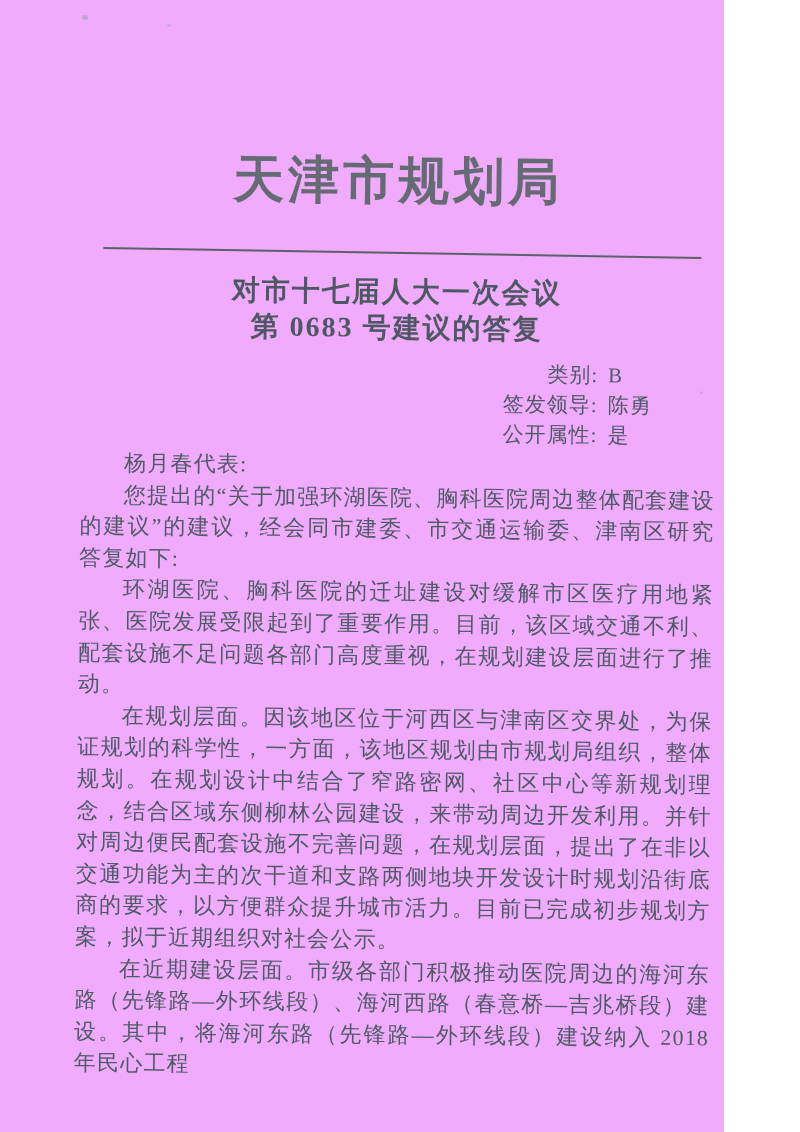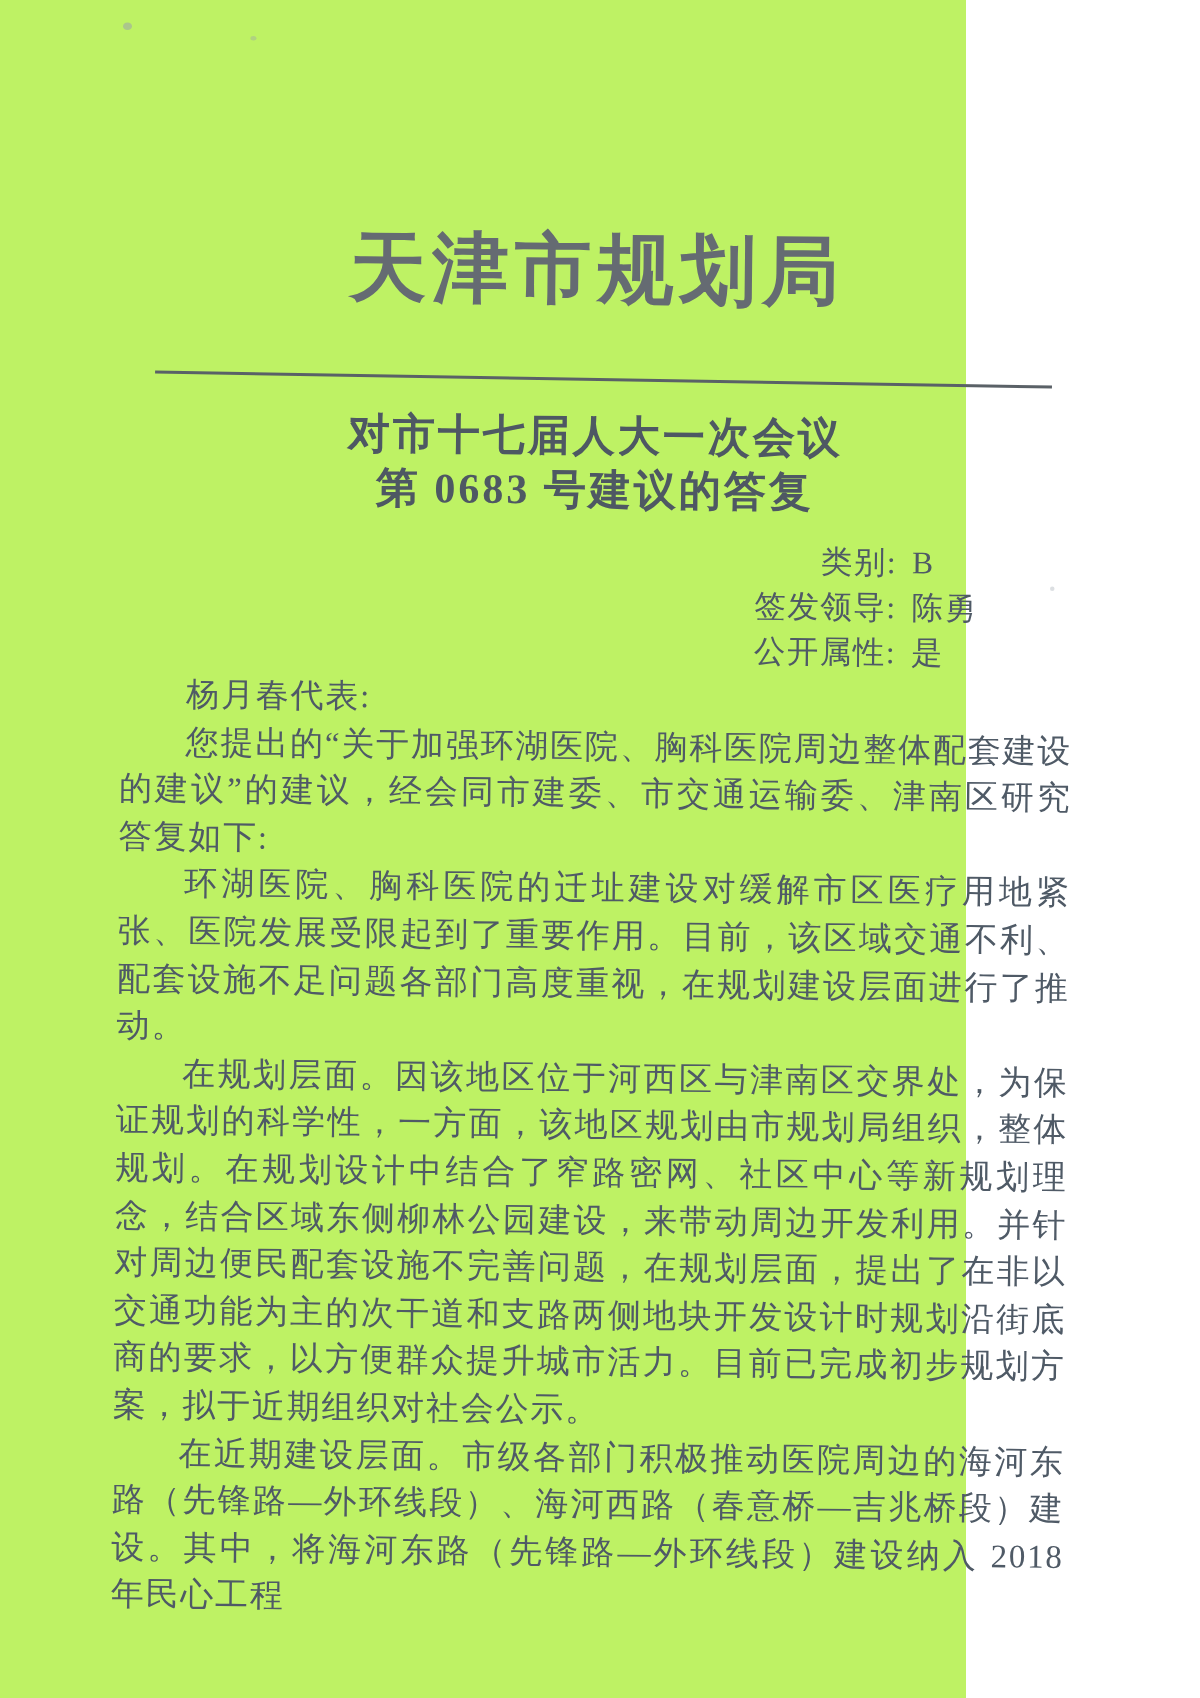--- a/index.html
+++ b/index.html
@@ -6,23 +6,23 @@
     margin: 0;
     padding: 0;
     width: 800px;
     height: 1132px;
     overflow: hidden;
     background: #ffffff;
     font-family: "Liberation Serif", "DejaVu Serif", serif;
   }
   .page {
     position: relative;
-    width: 644px;
+    width: 724px;
     height: 1132px;
-    background: #bef264;
+    background: #f0abfc;
   }
   
   .content {
     position: relative;
     width: 800px;
     transform: rotate(0.6deg);
     transform-origin: 400px 0;
   }
   .agency {
     padding-top: 150px;

